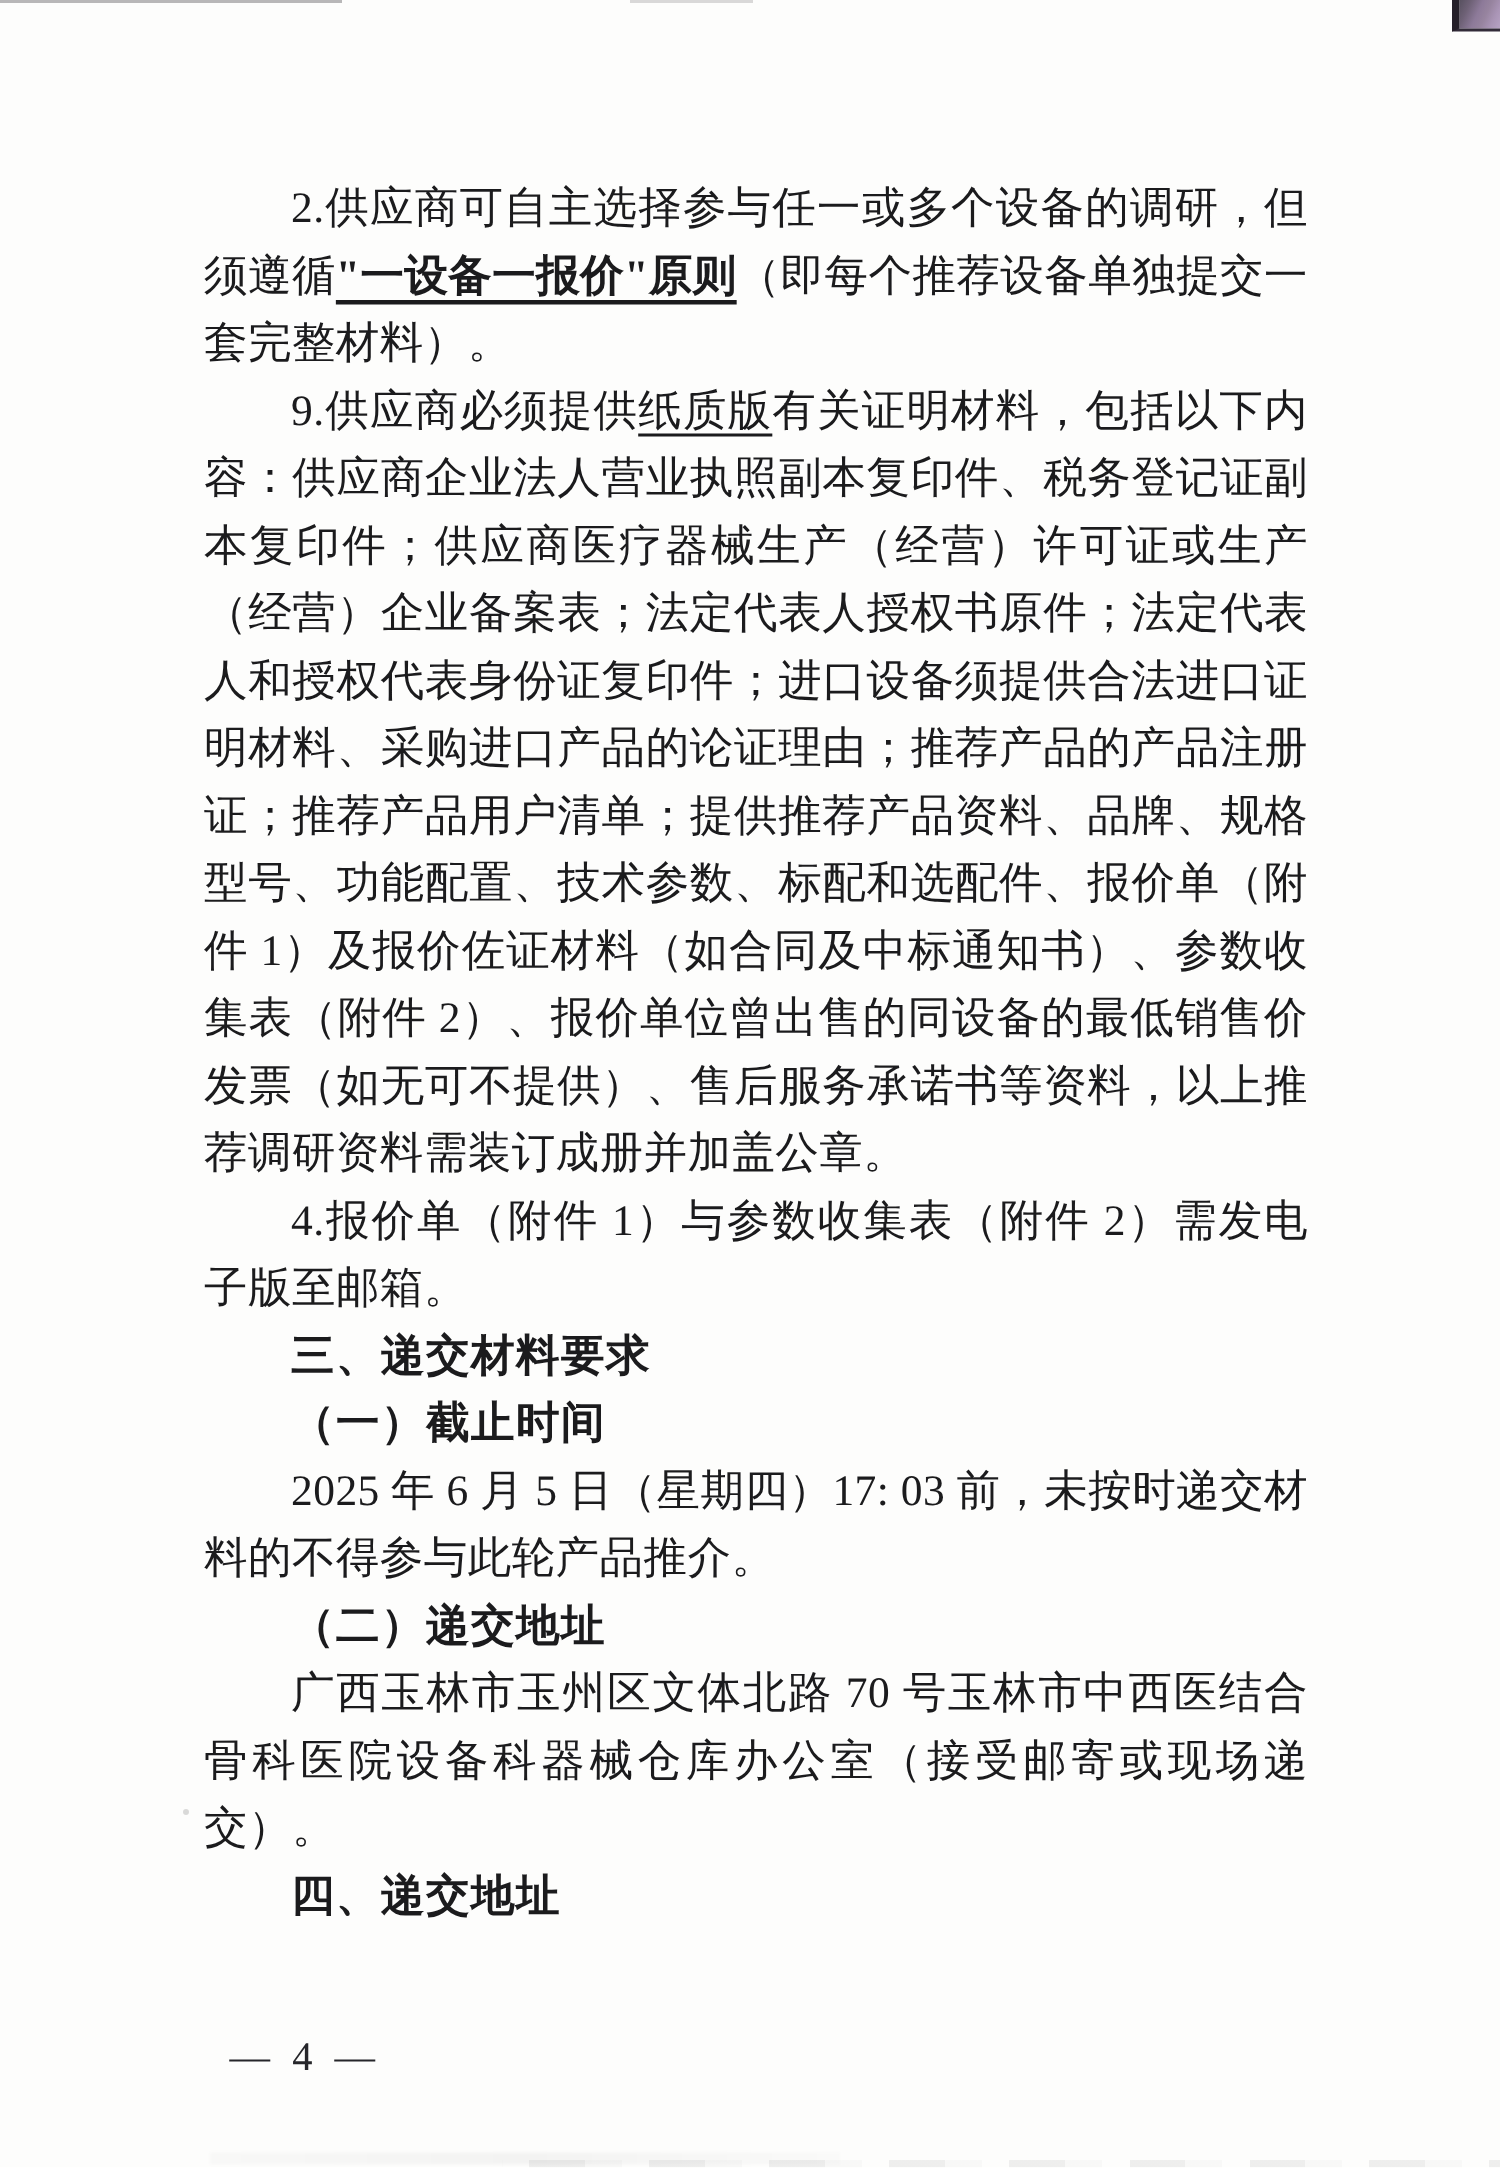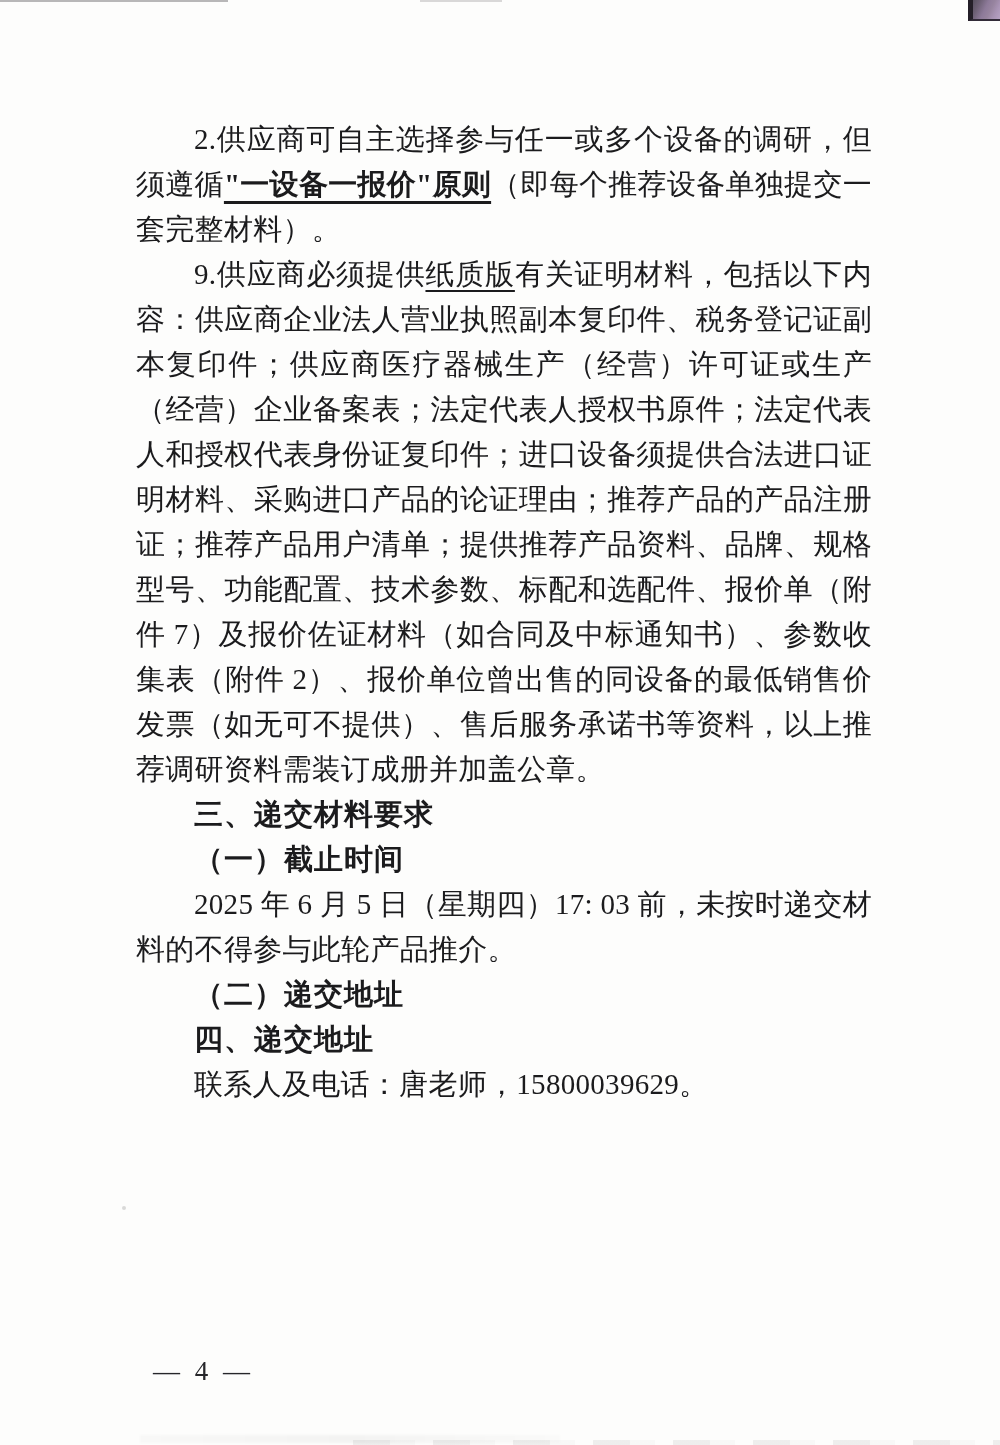--- a/index.html
+++ b/index.html
@@ -103,35 +103,36 @@
 
   <div class="top-edge-a"></div>
   <div class="top-edge-b"></div>
   <div class="corner-thumb"></div>
   <div class="speck s1"></div>
 
   <div class="content">
 
     <p><span>2.供应商可自主选择参与任一或多个设备的调研，但须遵循</span><span class="seg-bold-underline">"一设备一报价"原则</span><span>（即每个推荐设备单独提交一套完整材料）。</span></p>
 
-    <p><span>9.供应商必须提供</span><span class="seg-underline">纸质版</span><span>有关证明材料，包括以下内容：供应商企业法人营业执照副本复印件、税务登记证副本复印件；供应商医疗器械生产（经营）许可证或生产（经营）企业备案表；法定代表人授权书原件；法定代表人和授权代表身份证复印件；进口设备须提供合法进口证明材料、采购进口产品的论证理由；推荐产品的产品注册证；推荐产品用户清单；提供推荐产品资料、品牌、规格型号、功能配置、技术参数、标配和选配件、报价单（附件 7）及报价佐证材料（如合同及中标通知书）、参数收集表（附件 2）、报价单位曾出售的同设备的最低销售价发票（如无可不提供）、售后服务承诺书等资料，以上推荐调研资料需装订成册并加盖公章。</span></p>
+    <p><span>9.供应商必须提供</span><span class="seg-underline">纸质版</span><span>有关证明材料，包括以下内容：供应商企业法人营业执照副本复印件、税务登记证副本复印件；供应商医疗器械生产（经营）许可证或生产（经营）企业备案表；法定代表人授权书原件；法定代表人和授权代表身份证复印件；进口设备须提供合法进口证明材料、采购进口产品的论证理由；推荐产品的产品注册证；推荐产品用户清单；提供推荐产品资料、品牌、规格型号、功能配置、技术参数、标配和选配件、报价单（附件 1）及报价佐证材料（如合同及中标通知书）、参数收集表（附件 2）、报价单位曾出售的同设备的最低销售价发票（如无可不提供）、售后服务承诺书等资料，以上推荐调研资料需装订成册并加盖公章。</span></p>
 
+    <p>4.报价单（附件 1）与参数收集表（附件 2）需发电子版至邮箱。</p>
 
     <h2>三、递交材料要求</h2>
 
     <h3>（一）截止时间</h3>
 
     <p>2025 年 6 月 5 日（星期四）17: 03 前，未按时递交材料的不得参与此轮产品推介。</p>
 
     <h3>（二）递交地址</h3>
 
+    <p>广西玉林市玉州区文体北路 70 号玉林市中西医结合骨科医院设备科器械仓库办公室（接受邮寄或现场递交）。</p>
 
     <h2>四、递交地址</h2>
 
-    <p>联系人及电话：唐老师，15800039629。</p>
 
   </div>
 
   <div class="page-number">— 4 —</div>
 
   <div class="bottom-haze"></div>
   <div class="bottom-smudge"></div>
 
 </div>
 

